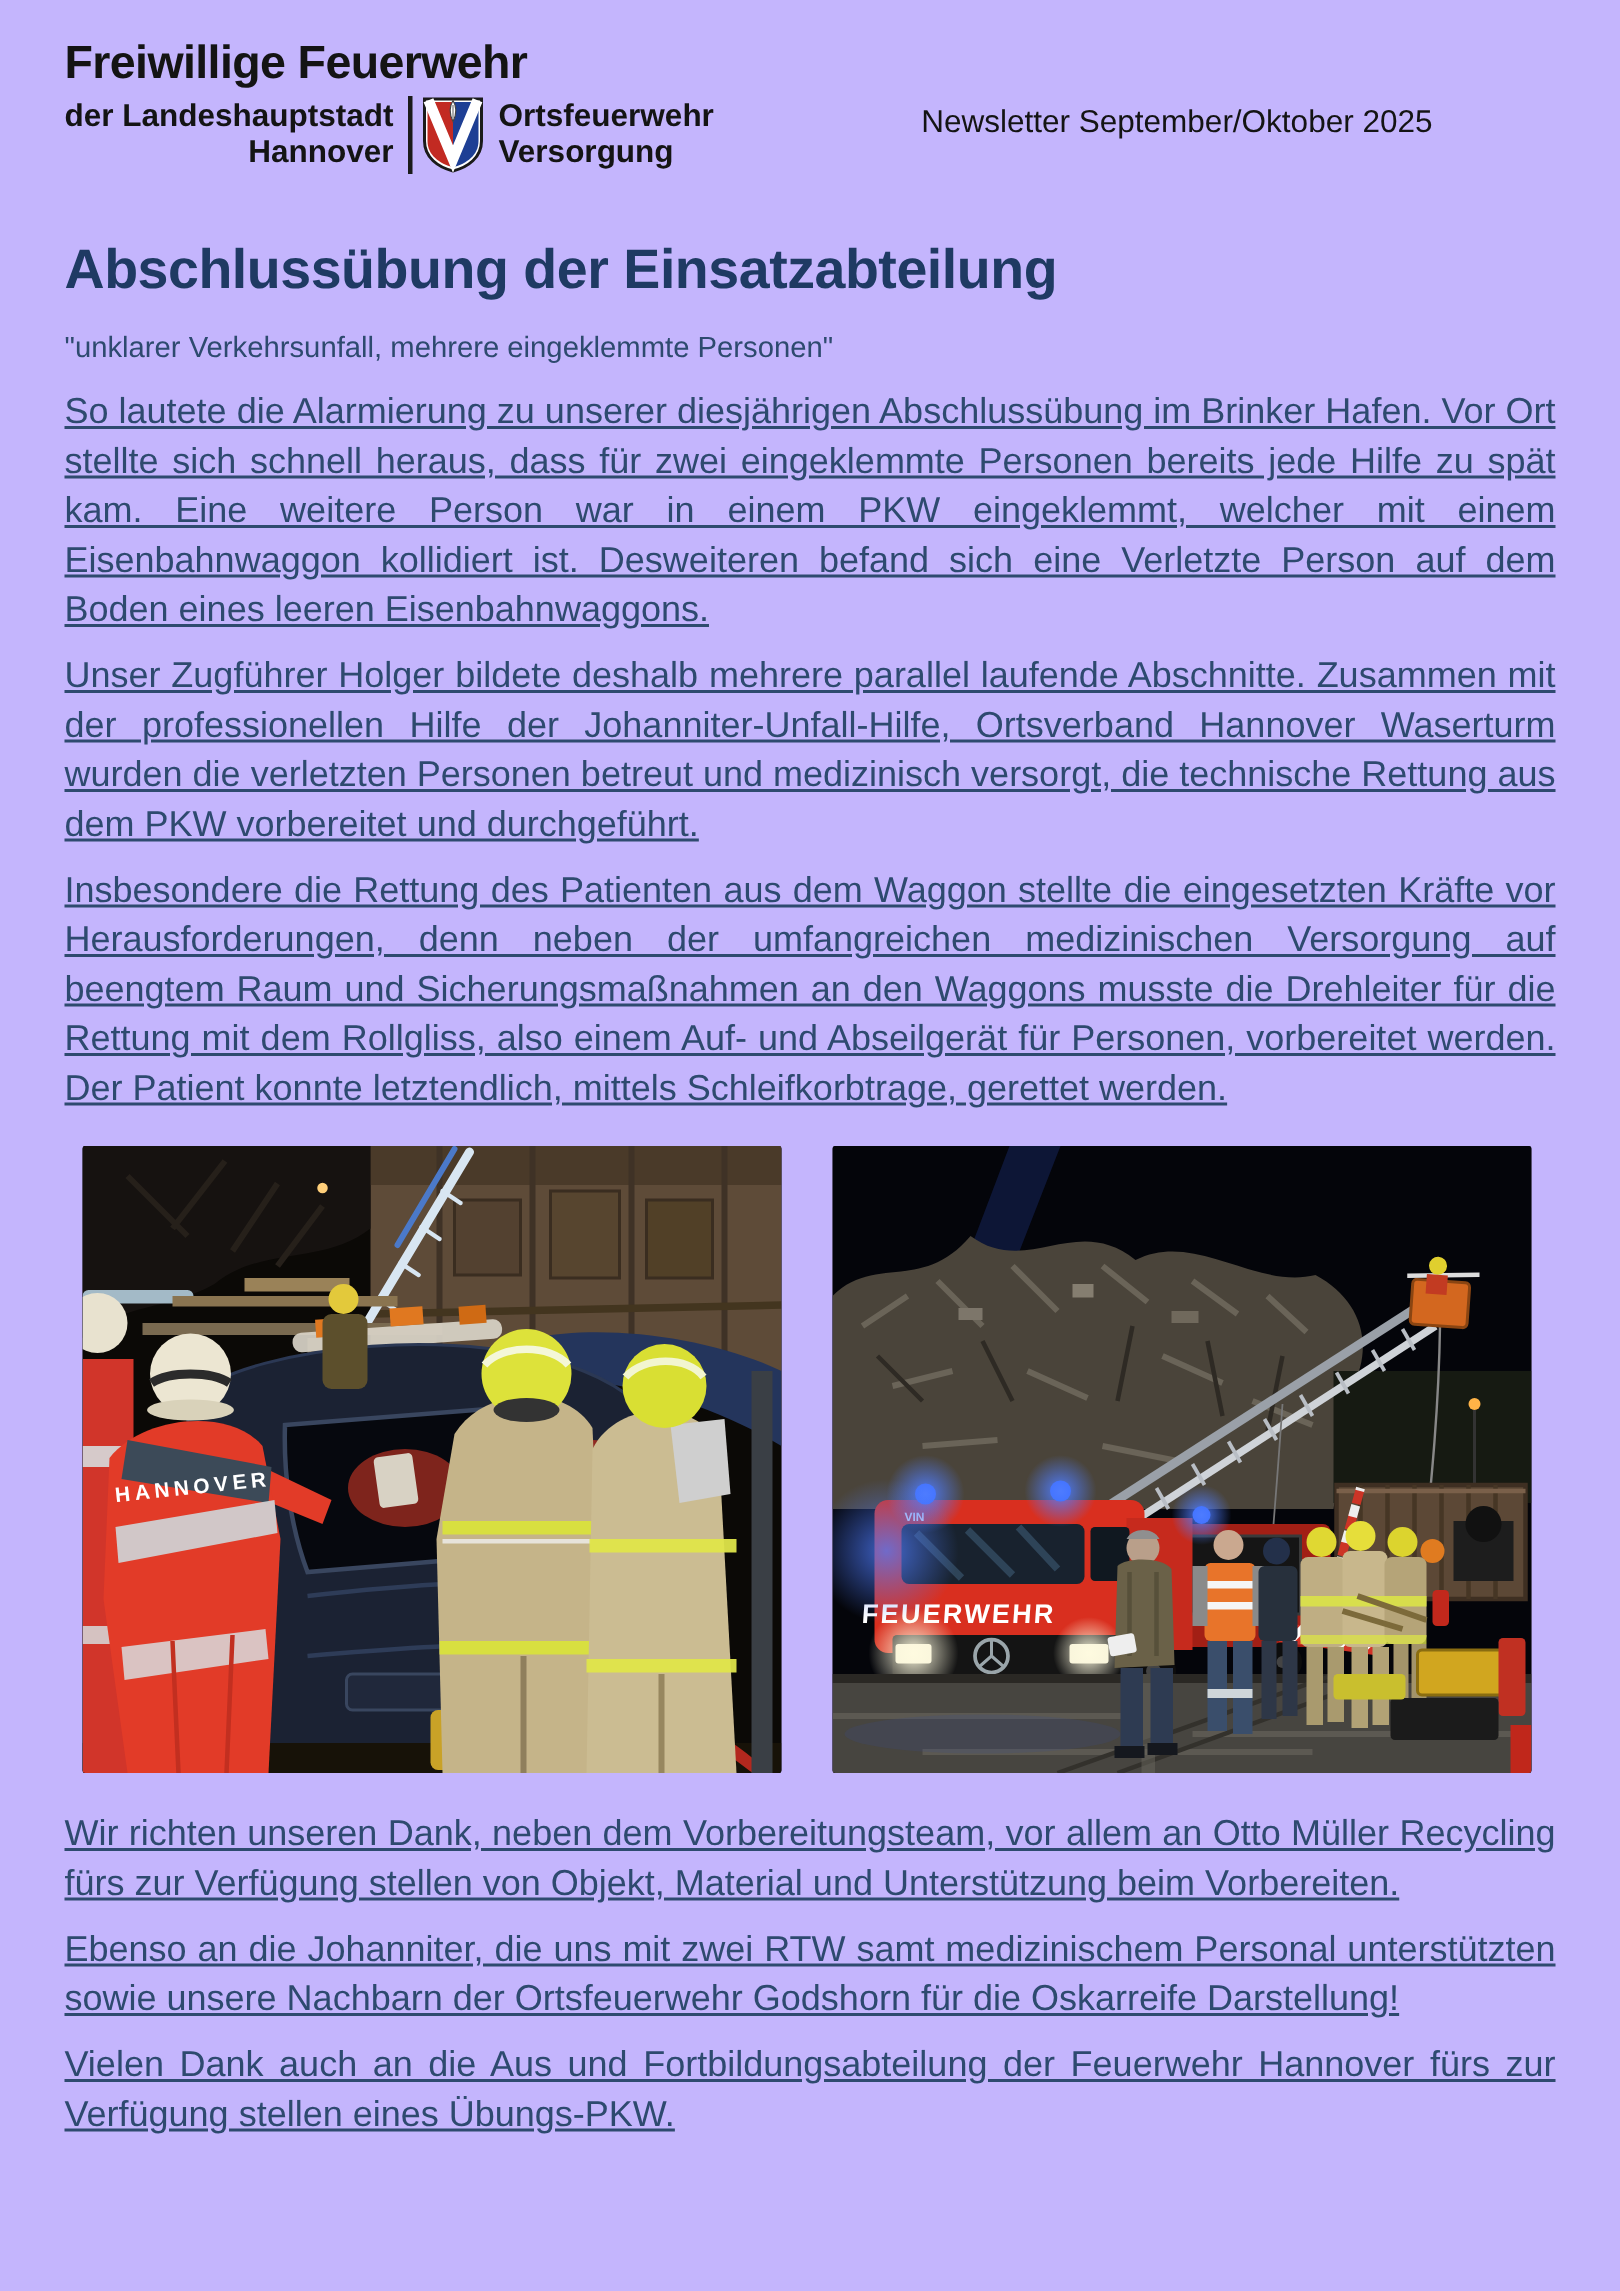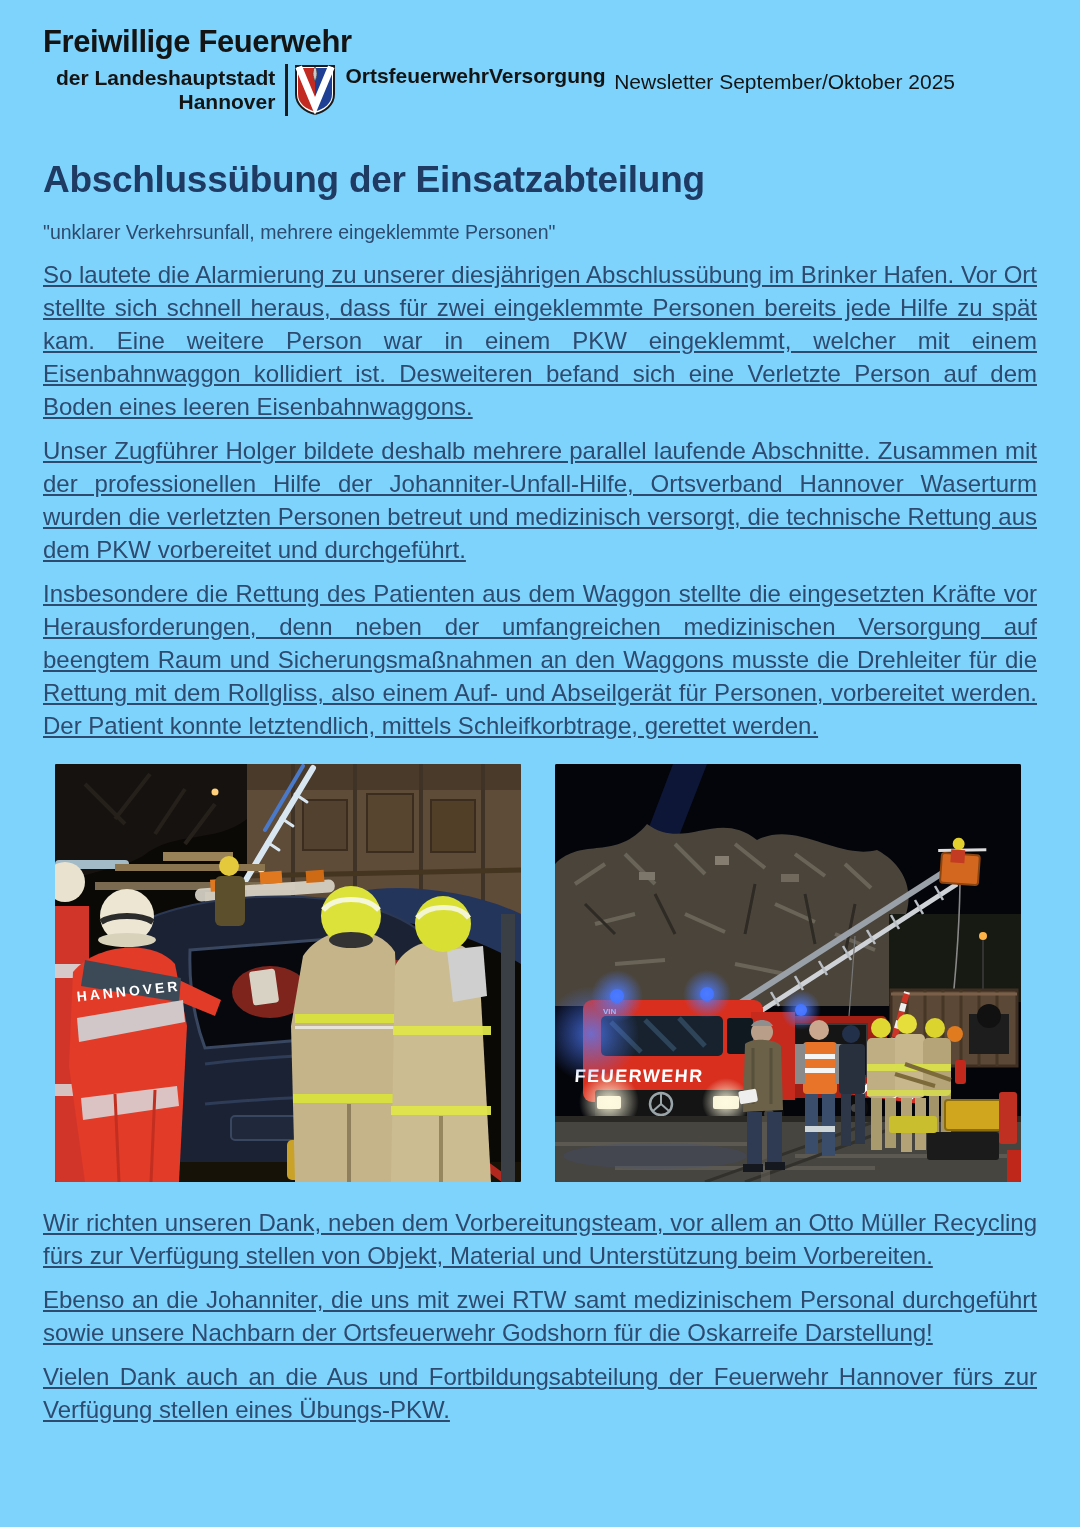--- a/index.html
+++ b/index.html
@@ -1,28 +1,28 @@
 <!DOCTYPE html>
 <html lang="de"><head>
 <meta charset="utf-8">
 <style>
   html,body { margin:0; padding:0; background:#ffffff; }
   .page {
-    position:relative; width:1080px; height:1527px; background:#7dd3fc;
+    position:relative; width:1080px; height:1527px; background:#c4b5fd;
     font-family:"Liberation Sans", sans-serif; overflow:hidden;
     -webkit-font-smoothing:antialiased;
   }
   
   .header { display:flex; justify-content:space-between; align-items:flex-start; padding:26px 43px 0 43px; }
   .brand-title { font-size:31px; font-weight:bold; color:#141414; letter-spacing:-0.4px; line-height:1.05; }
   .brand-row { display:flex; align-items:stretch; margin-top:5px; }
-  .brand-left { text-align:right; font-weight:bold; font-size:21px; line-height:1.12; color:#141414; display:flex; flex-direction:column; justify-content:center;margin-left:13px; }
+  .brand-left { text-align:right; font-weight:bold; font-size:21px; line-height:1.12; color:#141414; display:flex; flex-direction:column; justify-content:center; }
   .brand-bar { width:3px; background:#1b1b1b; margin-left:10px; }
   .brand-shield { margin:0 2px 0 6px; display:block; }
-  .brand-right { font-weight:bold; font-size:21px; line-height:1.12; color:#141414; display:flex; justify-content:center; margin-left:7px; }
+  .brand-right { font-weight:bold; font-size:21px; line-height:1.12; color:#141414; display:flex; flex-direction:column; justify-content:center; margin-left:7px; }
   .newsletter-title { margin-top:44px; margin-right:82px; font-size:21px; font-weight:normal; color:#141414; white-space:nowrap; }
   
   .article { padding:0 43px; }
   .article h1 { margin:43px 0 0 0; font-size:37px; font-weight:bold; color:#1f3a63; letter-spacing:-0.3px; line-height:1.15; }
   .subtitle { margin-top:20px; font-size:19.5px; line-height:23px; color:#2e4a6f; }
   p.body-p { margin:11px 0 0 0; font-size:24px; line-height:33px; text-align:justify; color:#2e4a6f;text-decoration:underline; }
   p.body-p.first { margin-top:14px; }
   
   .photos { display:flex; gap:34px; padding:0 55px; margin-top:22px; }
   .photo { width:466px; height:418px; overflow:hidden; border-radius:2px; background:#0a0a0a; flex:0 0 auto; }
@@ -381,18 +381,18 @@
           <rect x="334" y="352" width="48" height="17" rx="3" fill="#c9bf2e"></rect>
           <path d="M340,310 L380,322 M350,300 L396,316" stroke="#7c6a3a" stroke-width="4"></path>
           <rect x="452" y="386" width="14" height="32" fill="#c0271b"></rect>
         </g>
       </svg>
     </div>
   </div>
 
   <div class="article">
     <p class="body-p" style="margin-top:24px">Wir richten unseren Dank, neben dem Vorbereitungsteam, vor allem an Otto Müller Recycling fürs zur Verfügung stellen von Objekt, Material und Unterstützung beim Vorbereiten.</p>
-    <p class="body-p">Ebenso an die Johanniter, die uns mit zwei RTW samt medizinischem Personal durchgeführt sowie unsere Nachbarn der Ortsfeuerwehr Godshorn für die Oskarreife Darstellung!</p>
+    <p class="body-p">Ebenso an die Johanniter, die uns mit zwei RTW samt medizinischem Personal unterstützten sowie unsere Nachbarn der Ortsfeuerwehr Godshorn für die Oskarreife Darstellung!</p>
     <p class="body-p">Vielen Dank auch an die Aus und Fortbildungsabteilung der Feuerwehr Hannover fürs zur Verfügung stellen eines Übungs-PKW.</p>
   </div>
 
 
 </div>
 
 </body></html>

